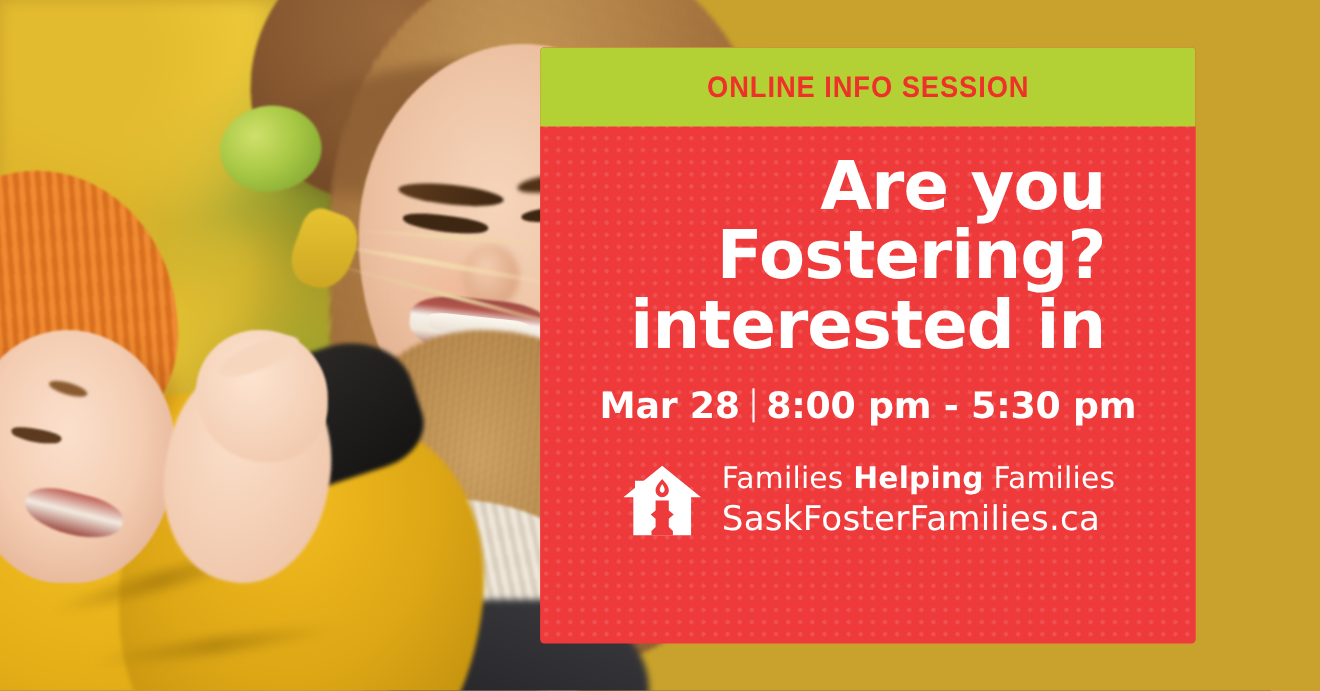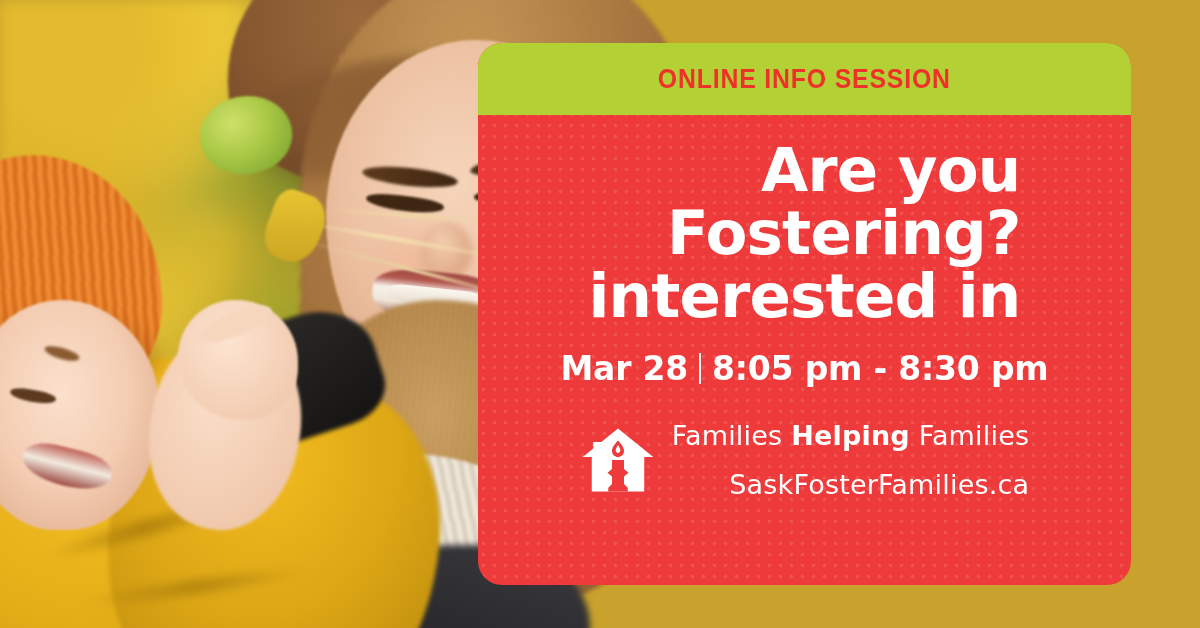--- a/index.html
+++ b/index.html
@@ -139,22 +139,22 @@
        filter:blur(5px);transform:rotate(-16deg);}
   .fold2{width:230px;height:14px;left:80px;top:580px;border-radius:50%;
        background:linear-gradient(90deg,rgba(150,108,10,0),#a0760aaa,rgba(150,108,10,0));
        filter:blur(5px);transform:rotate(-8deg);}
   .btn{width:26px;height:20px;left:6px;top:438px;border-radius:50%;
        background:#231f1c;filter:blur(1.4px);transform:rotate(-20deg);}
   .blacksleeve{width:150px;height:120px;left:230px;top:316px;border-radius:40% 44% 30% 34%;
        background:linear-gradient(160deg,#2e2c29,#141312);filter:blur(2px);transform:rotate(-18deg);}
 
   
-  .card{position:absolute;left:478px;top:43px;width:653px;height:542px;
-        border-radius:24px;overflow:hidden;
+  .card{position:absolute;left:491px;top:43px;width:596px;height:542px;
+        border-radius:4px;overflow:hidden;
         background:#ee3a3a;}
   .card-dots{position:absolute;inset:0;
         background-image:radial-gradient(circle,rgba(255,255,255,.12) 1.7px,rgba(255,255,255,0) 2.1px);
         background-size:11px 11px;}
   .ribbon{position:absolute;left:0;top:0;width:100%;height:72px;background:#b3d134;
         display:flex;align-items:center;justify-content:center;}
   .ribbon-text{color:#ee3129;font-size:27px;font-weight:700;letter-spacing:.9px;
         font-family:"Liberation Sans","DejaVu Sans",sans-serif;
         transform:scaleX(.92);white-space:nowrap;}
 
@@ -166,25 +166,25 @@
         font-family:"DejaVu Sans","Liberation Sans",sans-serif;}
   .headline .ln{display:block;}
 
   .datetime{margin-top:22px;color:#fff;font-size:33px;font-weight:700;letter-spacing:-.2px;
         font-family:"DejaVu Sans","Liberation Sans",sans-serif;
         display:flex;align-items:center;gap:11px;white-space:nowrap;}
   .sep{display:inline-block;width:2px;height:31px;background:#fff;opacity:.95;}
 
   .logo{margin-top:32px;display:flex;align-items:center;gap:16px;}
   .logo-mark{width:76px;height:66px;flex:0 0 auto;}
-  .logo-words{display:flex;flex-direction:column;align-items:flex-end;}
+  .logo-words{display:flex;flex-direction:column;align-items:flex-start;}
   .brand{color:#fff;font-size:27px;letter-spacing:.2px;white-space:nowrap;
         font-family:"DejaVu Sans","Liberation Sans",sans-serif;font-weight:400;}
   .brand b{font-weight:700;}
-  .site{color:#fff;font-size:27px;letter-spacing:.2px;margin-top:18px;white-space:nowrap;
+  .site{color:#fff;font-size:31px;letter-spacing:.2px;margin-top:3px;white-space:nowrap;
         font-family:"DejaVu Sans","Liberation Sans",sans-serif;font-weight:400;}
 </style>
 </head>
 <body>
 
 <div class="canvas">
 
   <div class="photo" aria-label="Smiling woman in brown hat with curly blonde hair holding a child in an orange beanie and yellow raincoat who is reaching up with a green leaf, autumn foliage background">
     <div class="ph bg-base"></div>
     <div class="ph hat"></div>
@@ -237,21 +237,21 @@
 
       <h1 class="headline">
         <span class="ln">Are you</span>
         <span class="ln">Fostering?</span>
         <span class="ln">interested in</span>
       </h1>
 
       <div class="datetime">
         <span>Mar 28</span>
         <span class="sep"></span>
-        <span>8:05 pm - 8:30 pm</span>
+        <span>8:00 pm - 5:30 pm</span>
       </div>
 
       <div class="logo">
         <span class="logo-mark">
           <svg viewBox="0 0 100 88" width="76" height="66" aria-hidden="true">
 
             <path fill="#ffffff" d="
               M50 2 L97 40 L85 40 L85 86 L15 86 L15 40 L3 40 Z"></path>
             <path fill="#ffffff" d="M17 20 L34 20 L34 42 L17 42 Z"></path>
 

